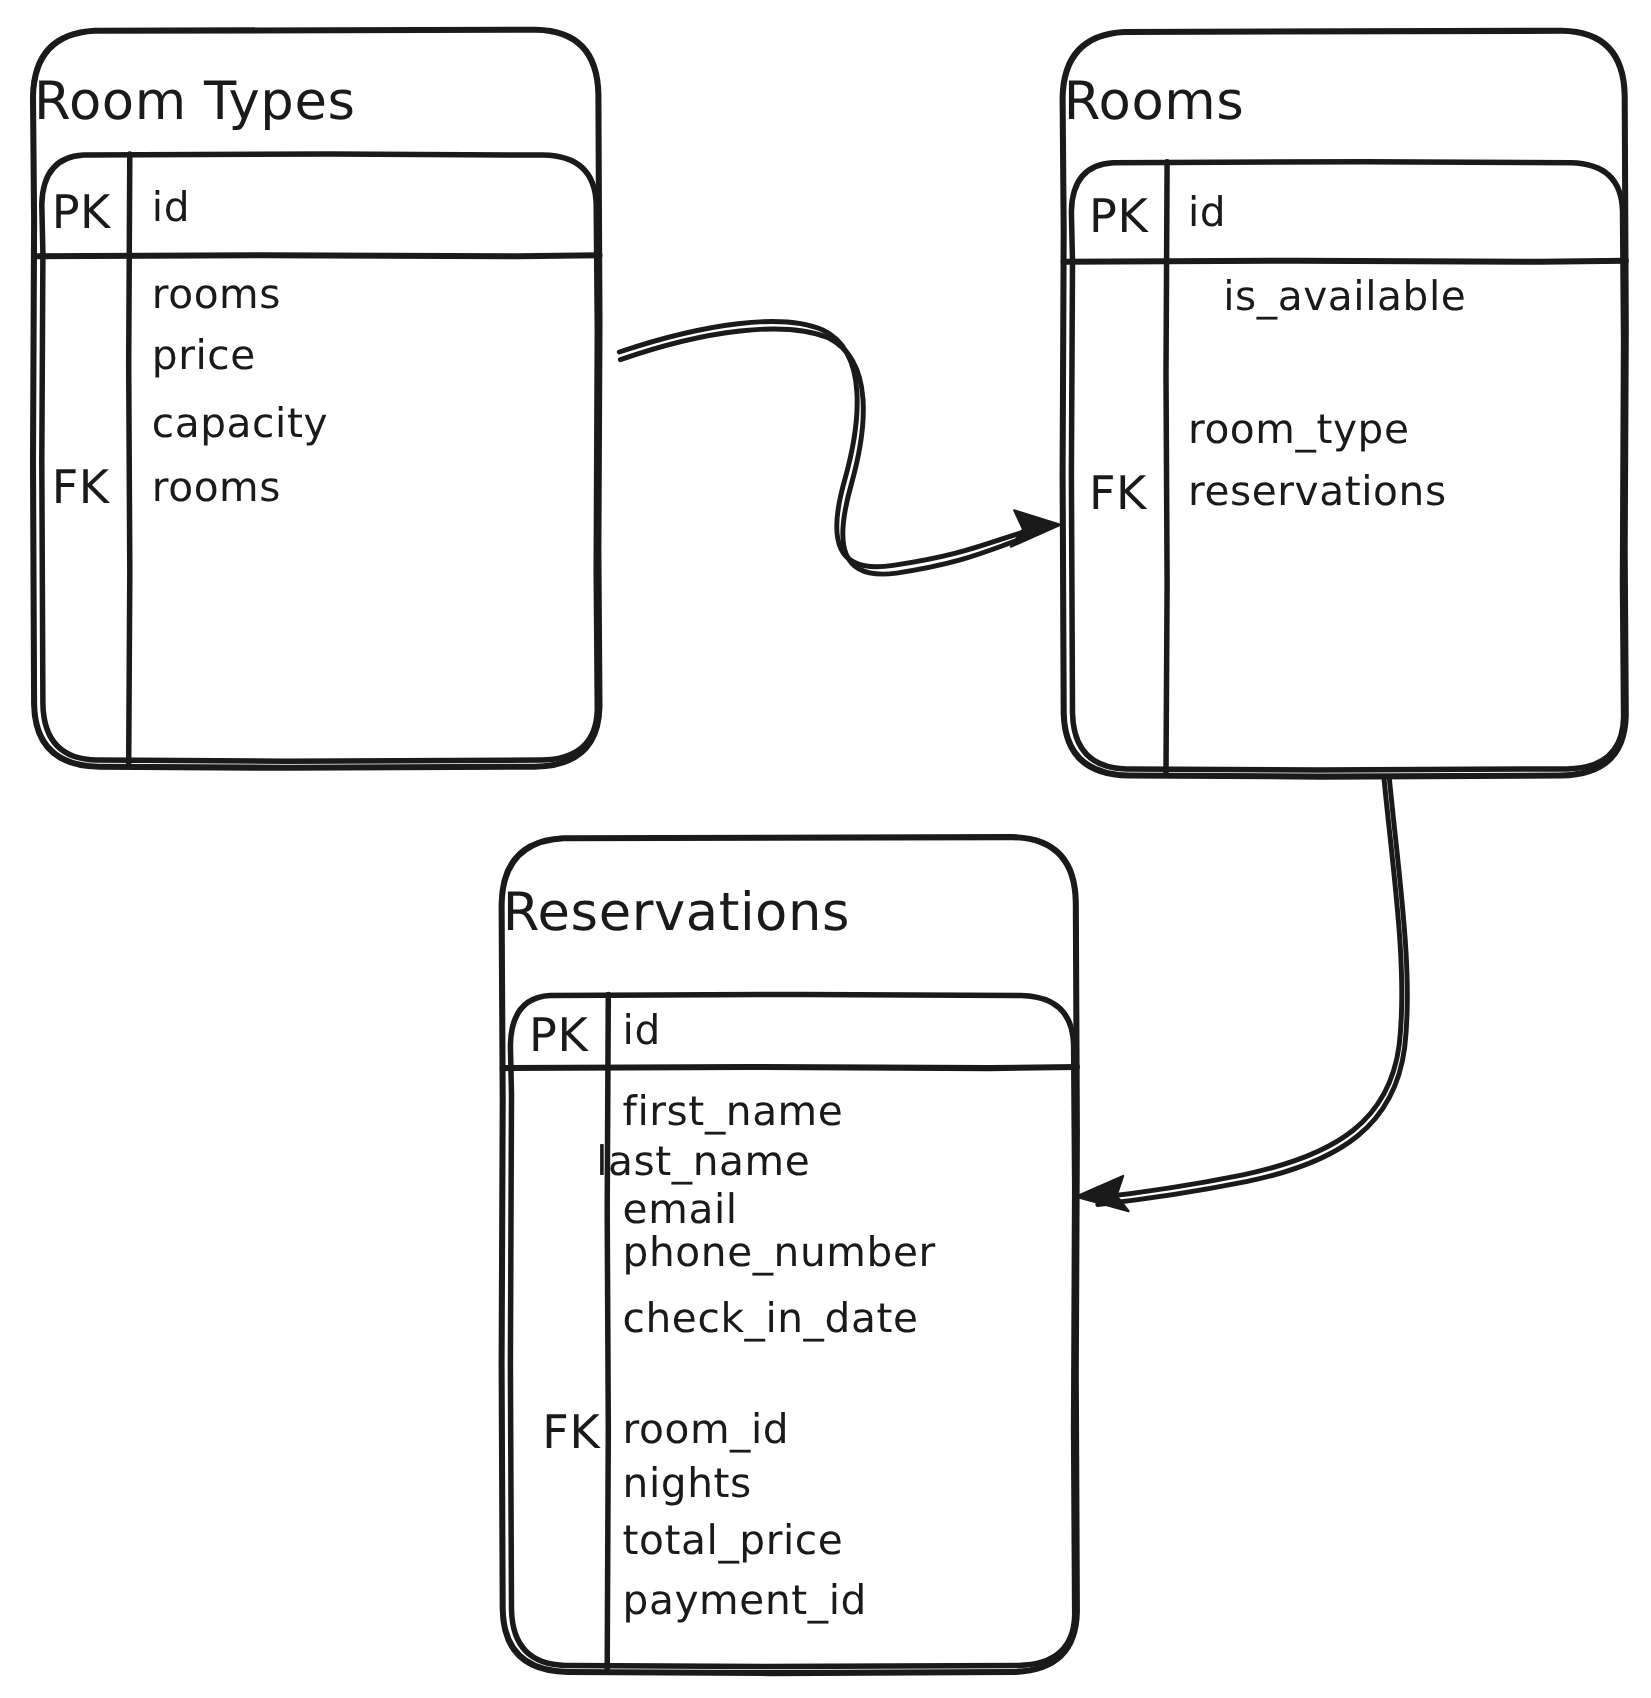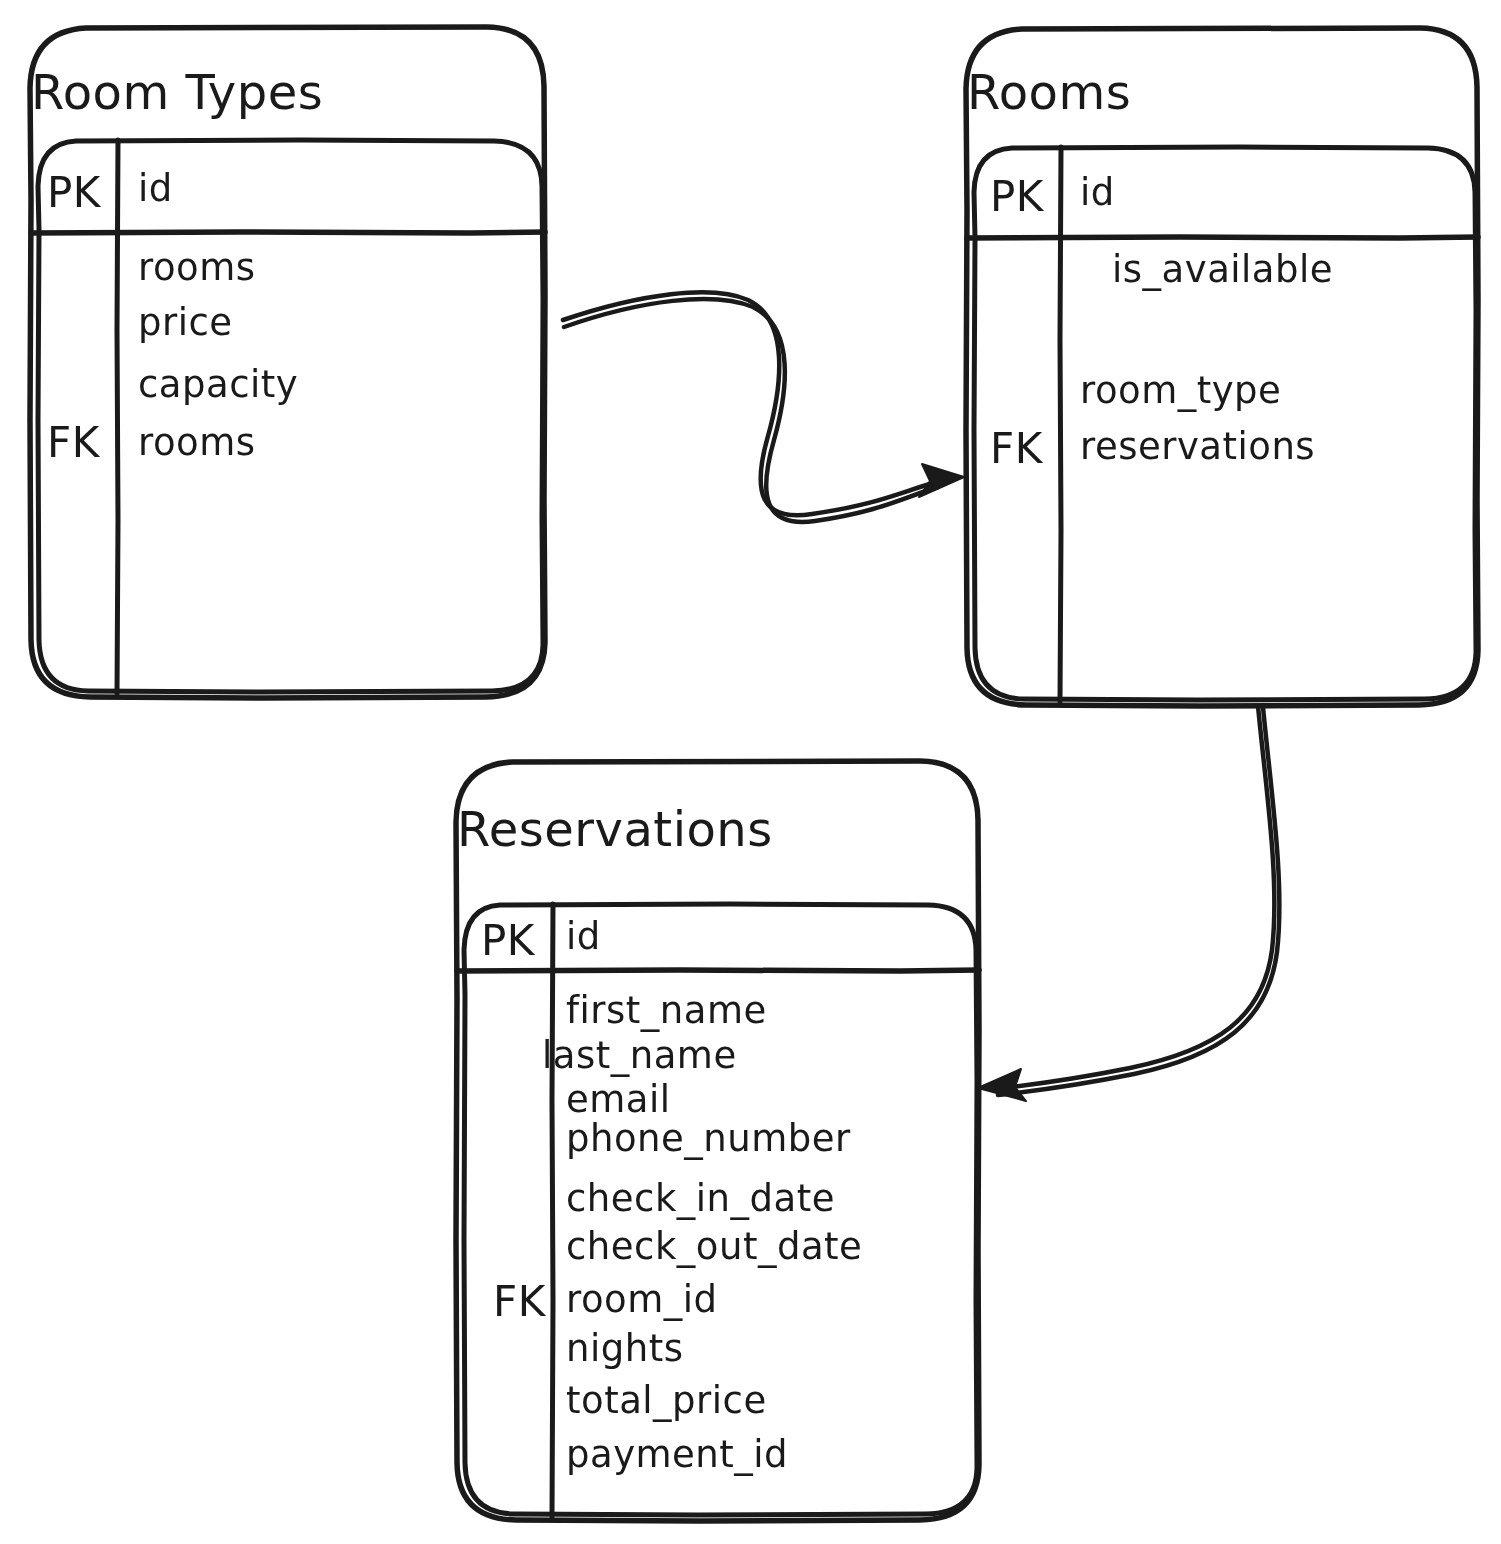--- a/index.html
+++ b/index.html
@@ -149,19 +149,18 @@
 
   <div class="lbl entity-title" style="left:457px; top:805px; width:522px;">Reservations</div>
   <div class="lbl key-label" style="left:481px; top:920px;">PK</div>
   <div class="lbl field-label" style="left:566px; top:918px;">id</div>
   <div class="lbl key-label" style="left:493px; top:1281px;">FK</div>
   <div class="lbl field-label" style="left:566px; top:992px;">first_name</div>
   <div class="lbl field-label" style="left:542px; top:1037px;">last_name</div>
   <div class="lbl field-label" style="left:566px; top:1081px;text-align:right;">email</div>
   <div class="lbl field-label" style="left:566px; top:1120px;">phone_number</div>
   <div class="lbl field-label" style="left:566px; top:1180px;">check_in_date</div>
-  <div class="lbl field-label" style="left:566px; top:1228px;">check_out_date</div>
   <div class="lbl field-label" style="left:566px; top:1281px;">room_id</div>
   <div class="lbl field-label" style="left:566px; top:1330px;">nights</div>
   <div class="lbl field-label" style="left:566px; top:1382px;">total_price</div>
   <div class="lbl field-label" style="left:566px; top:1436px;text-align:center;">payment_id</div>
 
 </div>
 
 </body></html>

